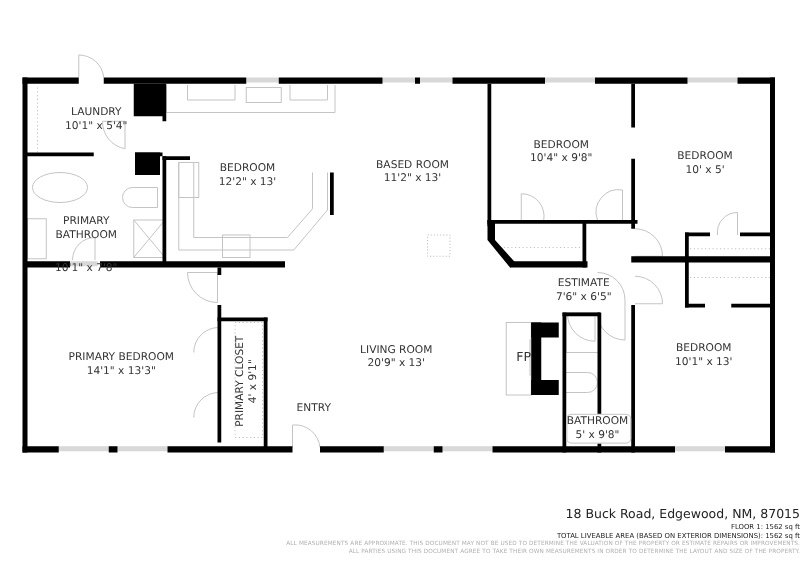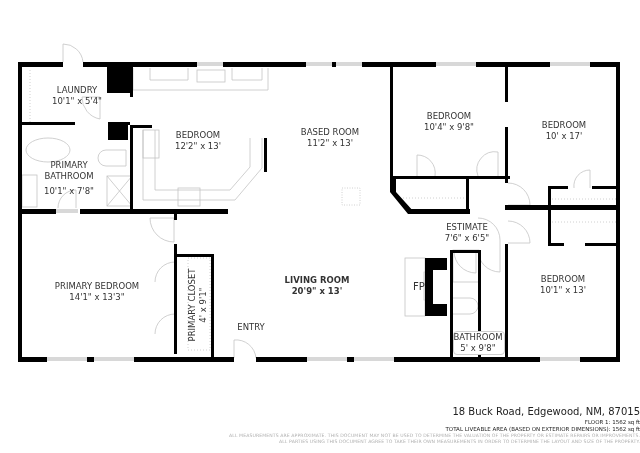--- a/index.html
+++ b/index.html
@@ -162,39 +162,39 @@
   <div class="room-label" style="left:330px; top:127px;">
     <span>BASED ROOM</span>
     <span class="dim">11'2" x 13'</span>
   </div>
   <div class="room-label" style="left:449px; top:111px;">
     <span>BEDROOM</span>
     <span class="dim">10'4" x 9'8"</span>
   </div>
   <div class="room-label" style="left:564px; top:120px;">
     <span>BEDROOM</span>
-    <span class="dim">10' x 17'</span>
+    <span class="dim">10' x 5'</span>
   </div>
   <div class="room-label" style="left:69px; top:156px;">
-    <span style="white-space:normal; display:block; width:60px; margin:4px auto;">PRIMARY BATHROOM</span>
+    <span style="white-space:normal; display:block; width:60px; margin:16px auto;">PRIMARY BATHROOM</span>
     <span class="dim">10'1" x 7'8"</span>
   </div>
   <div class="room-label" style="left:467px; top:222px;">
     <span>ESTIMATE</span>
     <span class="dim">7'6" x 6'5"</span>
   </div>
   <div class="room-label" style="left:97px; top:281px;">
     <span>PRIMARY BEDROOM</span>
     <span class="dim">14'1" x 13'3"</span>
   </div>
   <div class="room-label vertical" style="left:198px; top:305px;">
     <span>PRIMARY CLOSET</span>
     <span class="dim">4' x 9'1"</span>
   </div>
-  <div class="room-label" style="left:317px; top:275px;font-weight:bold;">
+  <div class="room-label" style="left:317px; top:275px;">
     <span>LIVING ROOM</span>
     <span class="dim">20'9" x 13'</span>
   </div>
   <div class="room-label" style="left:563px; top:274px;">
     <span>BEDROOM</span>
     <span class="dim">10'1" x 13'</span>
   </div>
   <div class="bathroom-box" style="left:453px; top:331px; width:50px; height:22px;"></div>
   <div class="room-label" style="left:478px; top:332px;">
     <span>BATHROOM</span>

